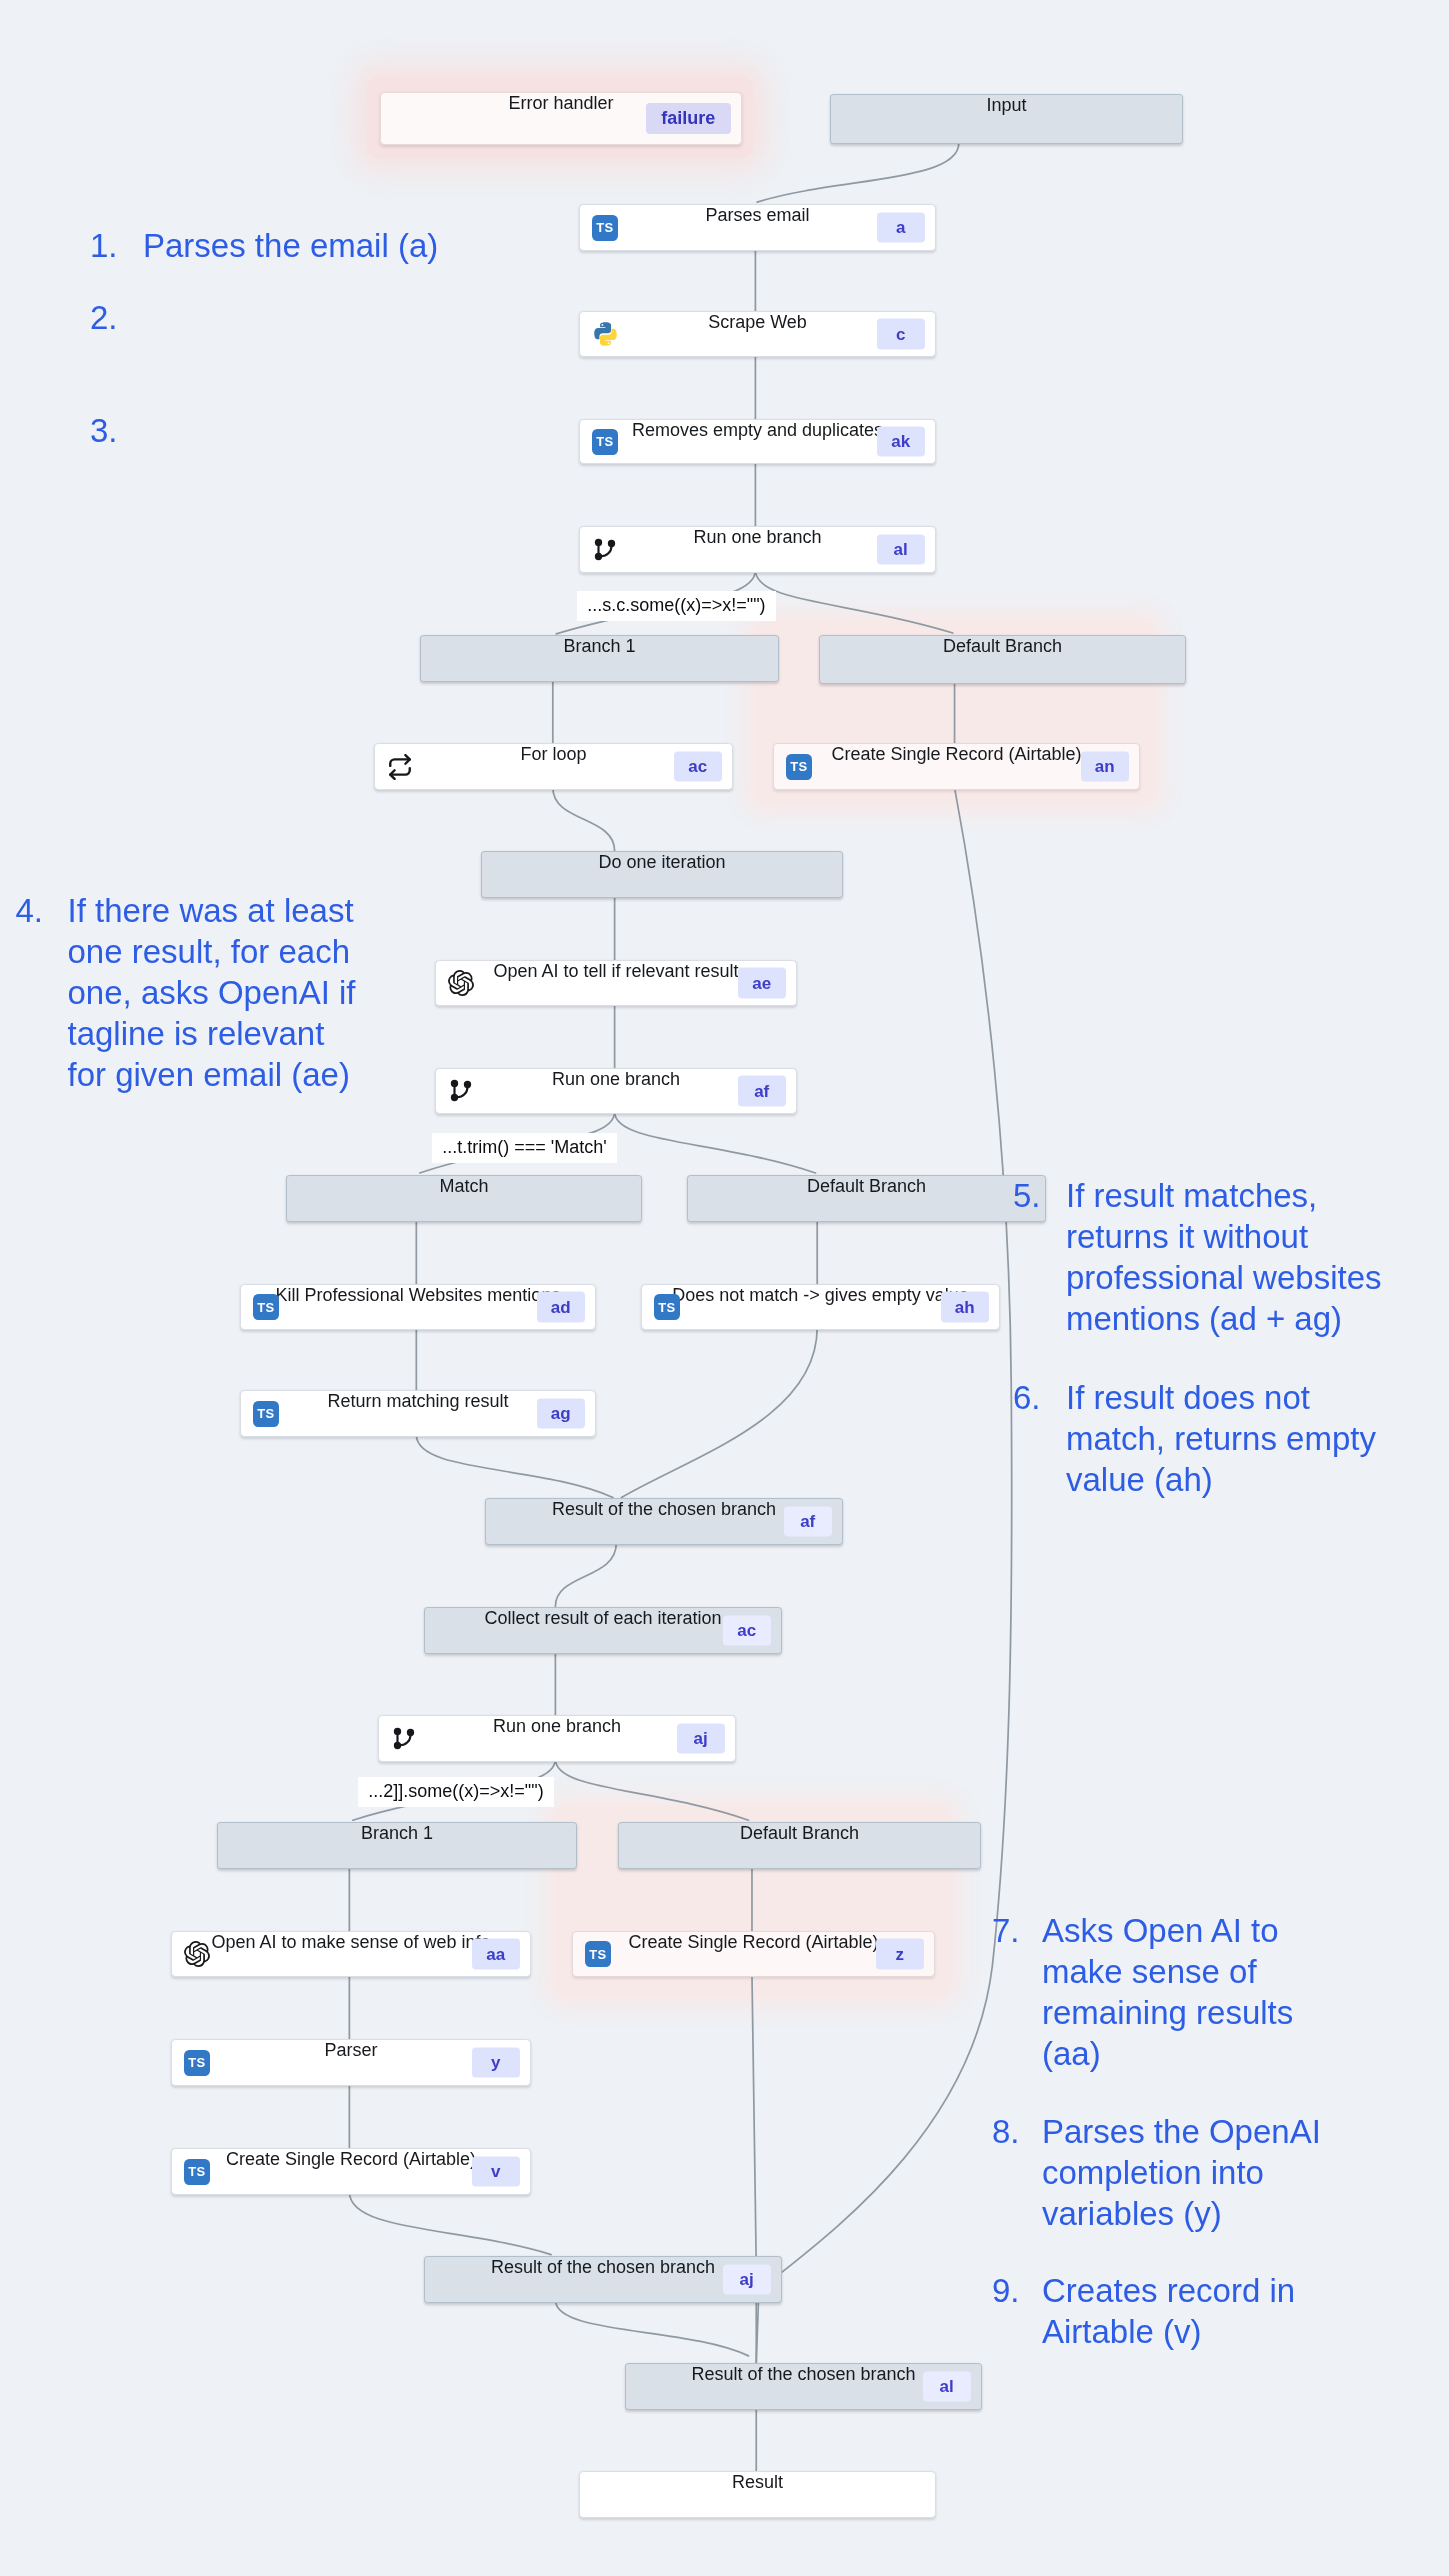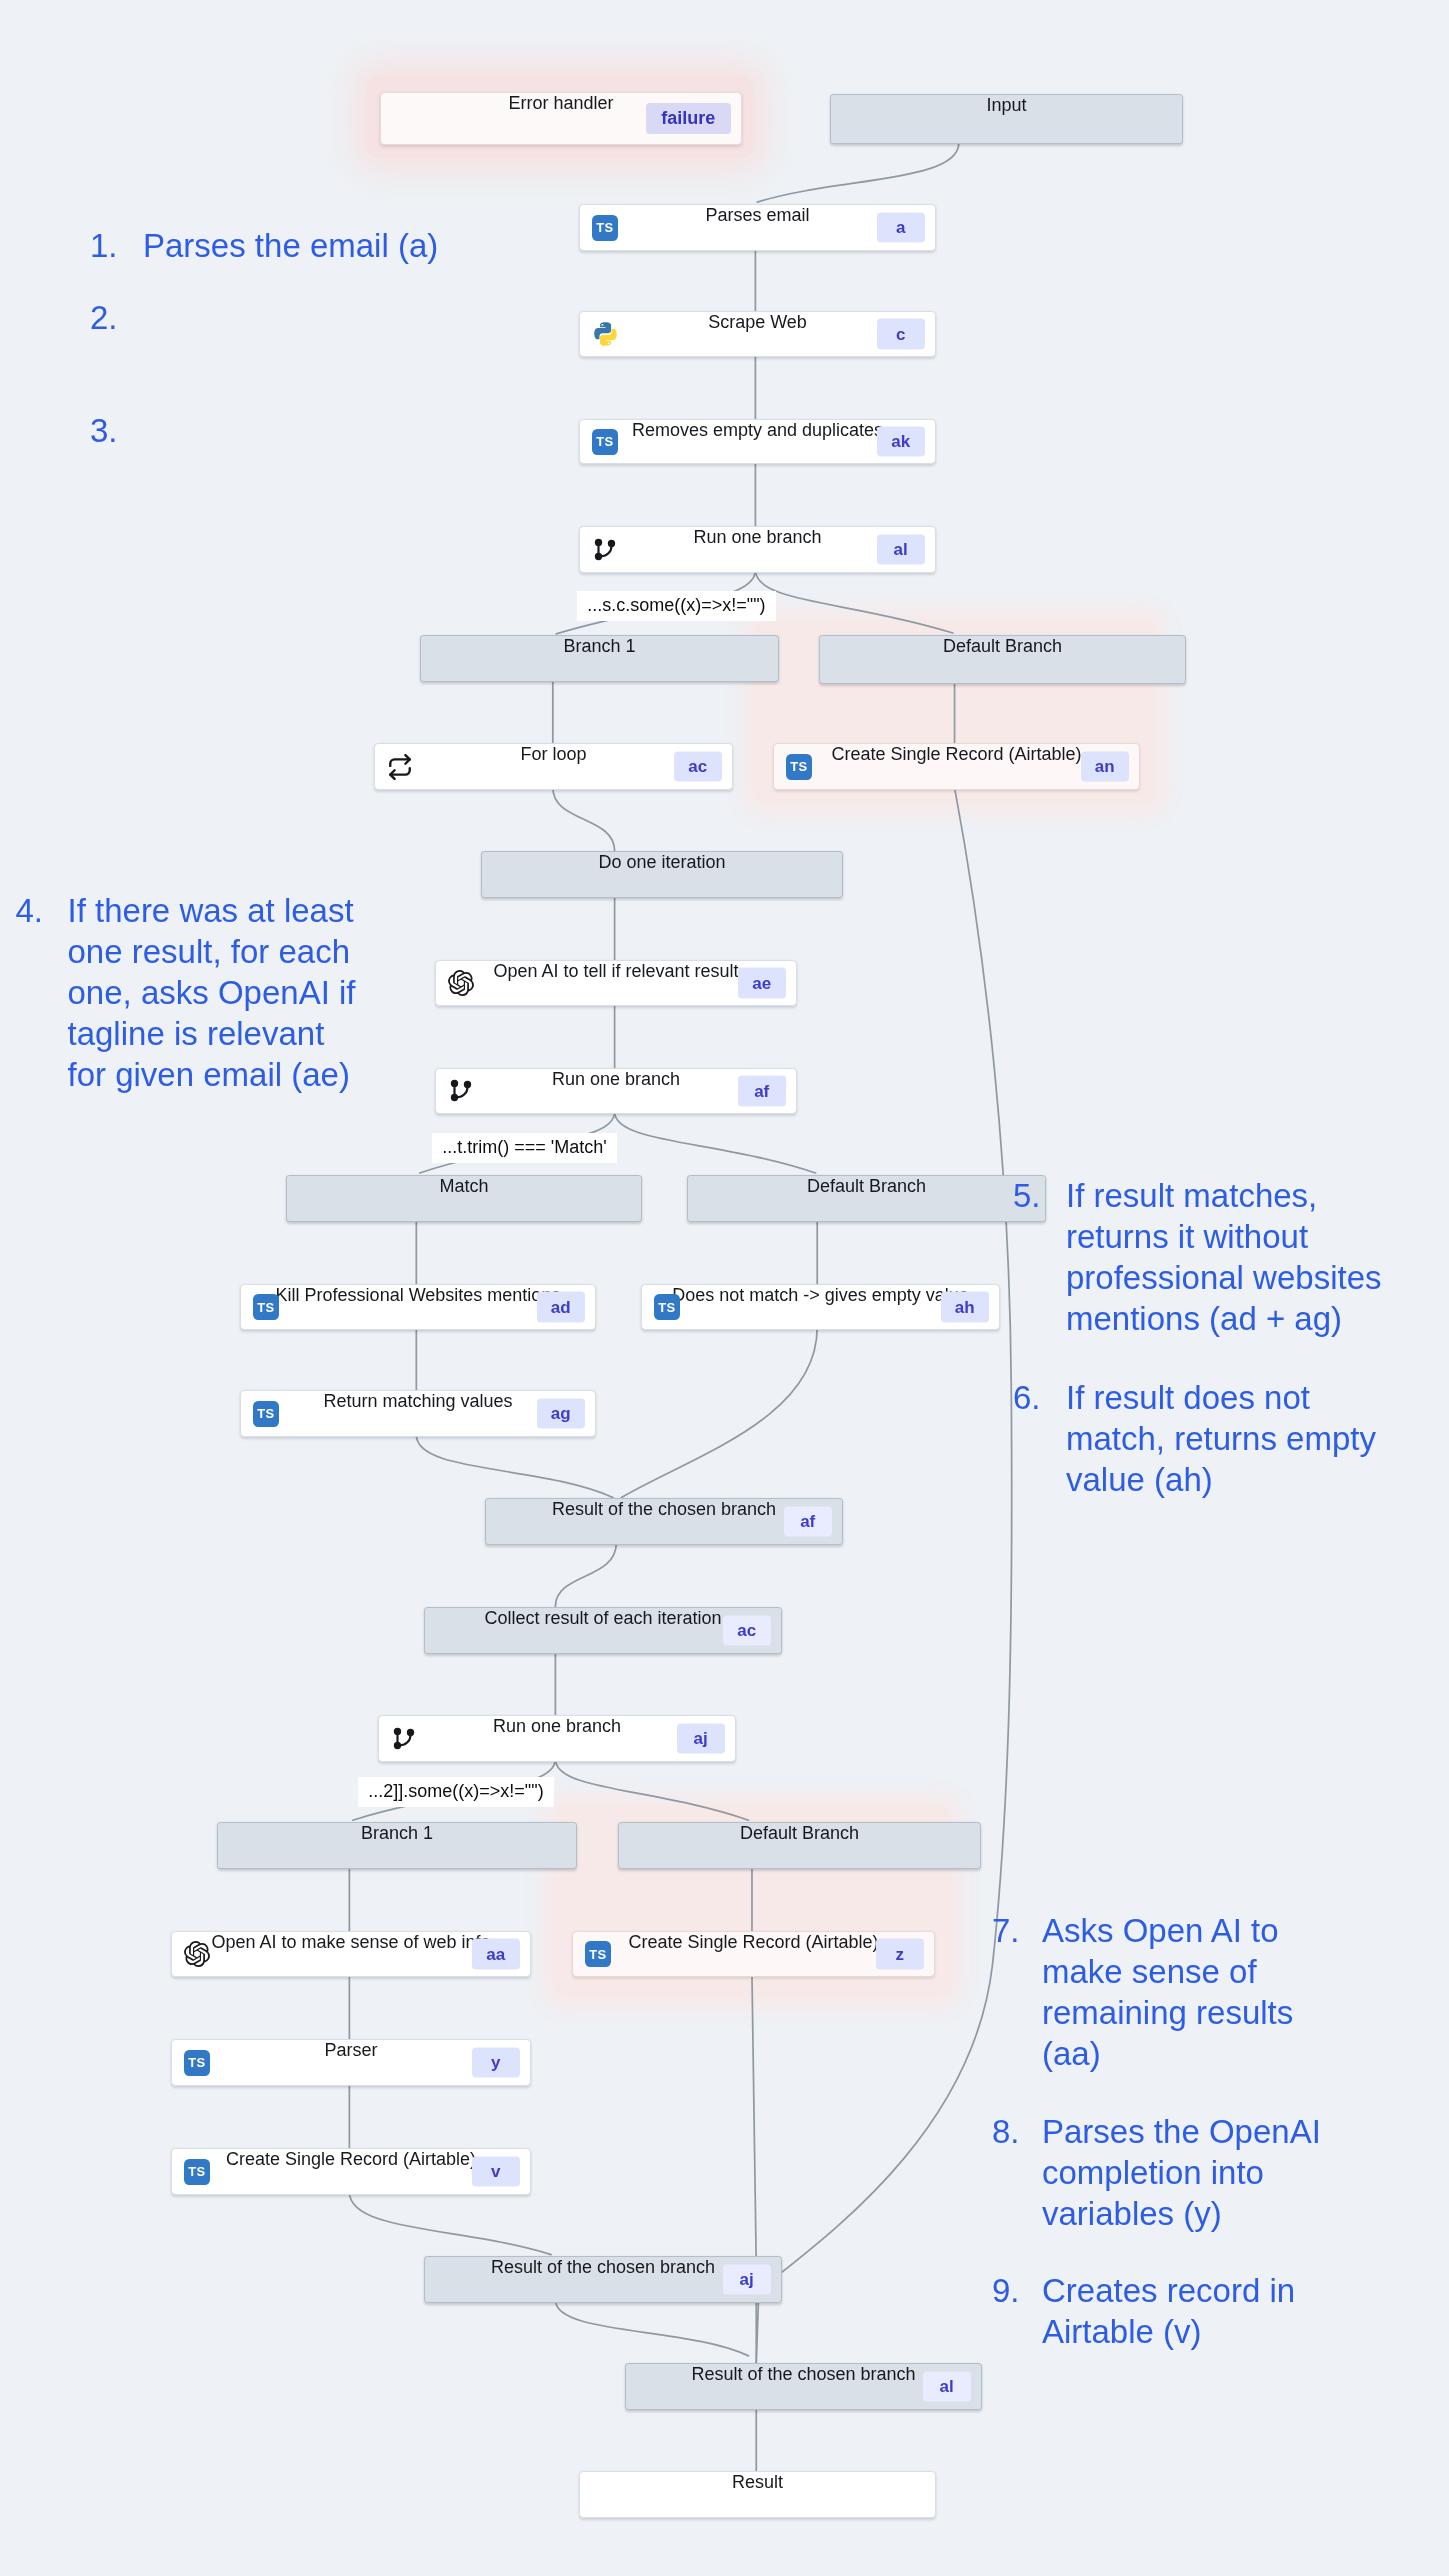--- a/index.html
+++ b/index.html
@@ -183,21 +183,21 @@
         <span class="icon">
           <span class="tsbox">TS</span>
         </span>
         <span class="label">Does not match -&gt; gives empty value</span>
         <span class="badge">ah</span>
       </div>
       <div class="node white" style="left: 240px; top: 1390px; width: 354px; height: 45px;">
         <span class="icon">
           <span class="tsbox">TS</span>
         </span>
-        <span class="label">Return matching values</span>
+        <span class="label">Return matching result</span>
         <span class="badge">ag</span>
       </div>
       <div class="node result" style="left: 439px; top: 1498px; width: 356px; height: 45px;">
         <span class="label">Result of the chosen branch</span>
         <span class="badge">af</span>
       </div>
       <div class="node result" style="left: 378px; top: 1607px; width: 356px; height: 45px;">
         <span class="label">Collect result of each iteration</span>
         <span class="badge">ac</span>
       </div>

